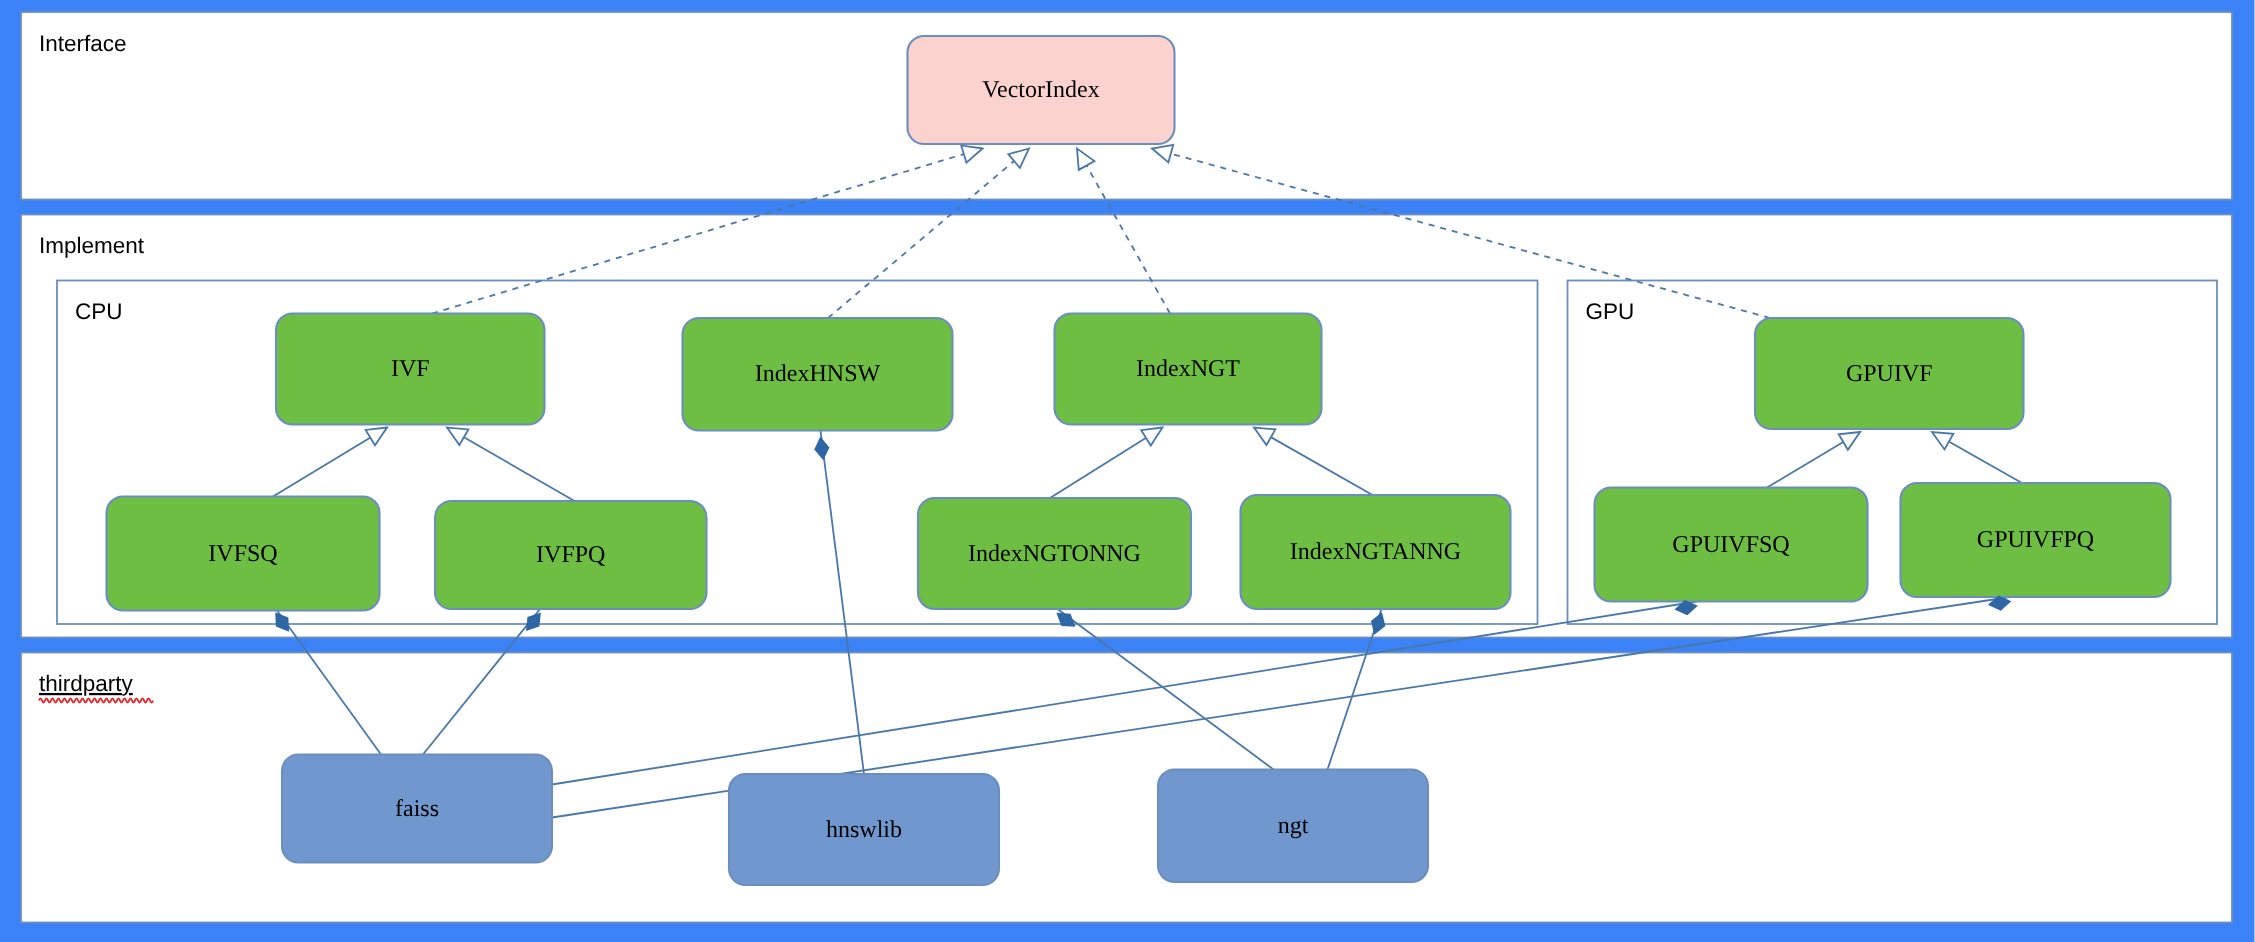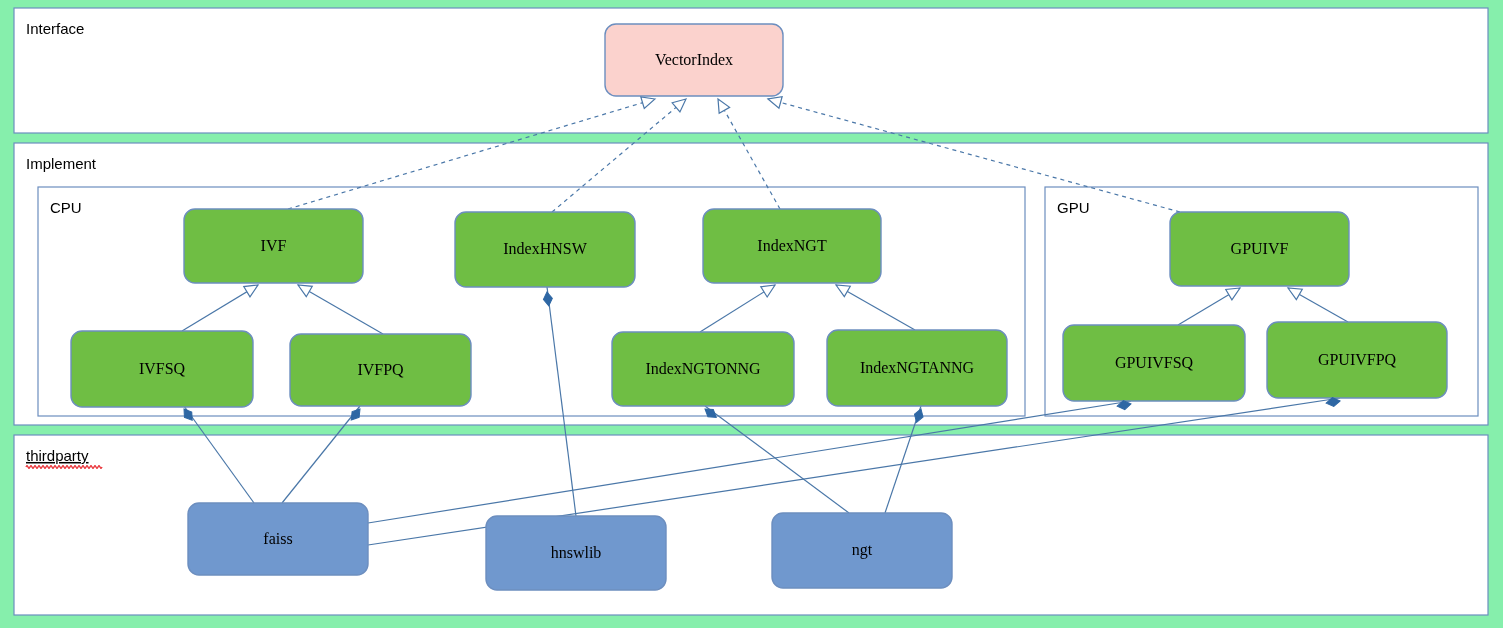--- a/index.html
+++ b/index.html
@@ -8,21 +8,21 @@
     padding: 0;
     background: #ffffff;
   }
   body {
     font-family: "Liberation Sans", sans-serif;
   }
   #diagram-root {
     position: relative;
     width: 1503px;
     height: 628px;
-    background: #86efac;
+    background: #3b82f6;
     overflow: hidden;
   }
   svg.diagram-canvas {
     display: block;
     width: 1503px;
     height: 628px;
   }
   .group-frame {
     fill: #ffffff;
     stroke: #6c8ebf;

